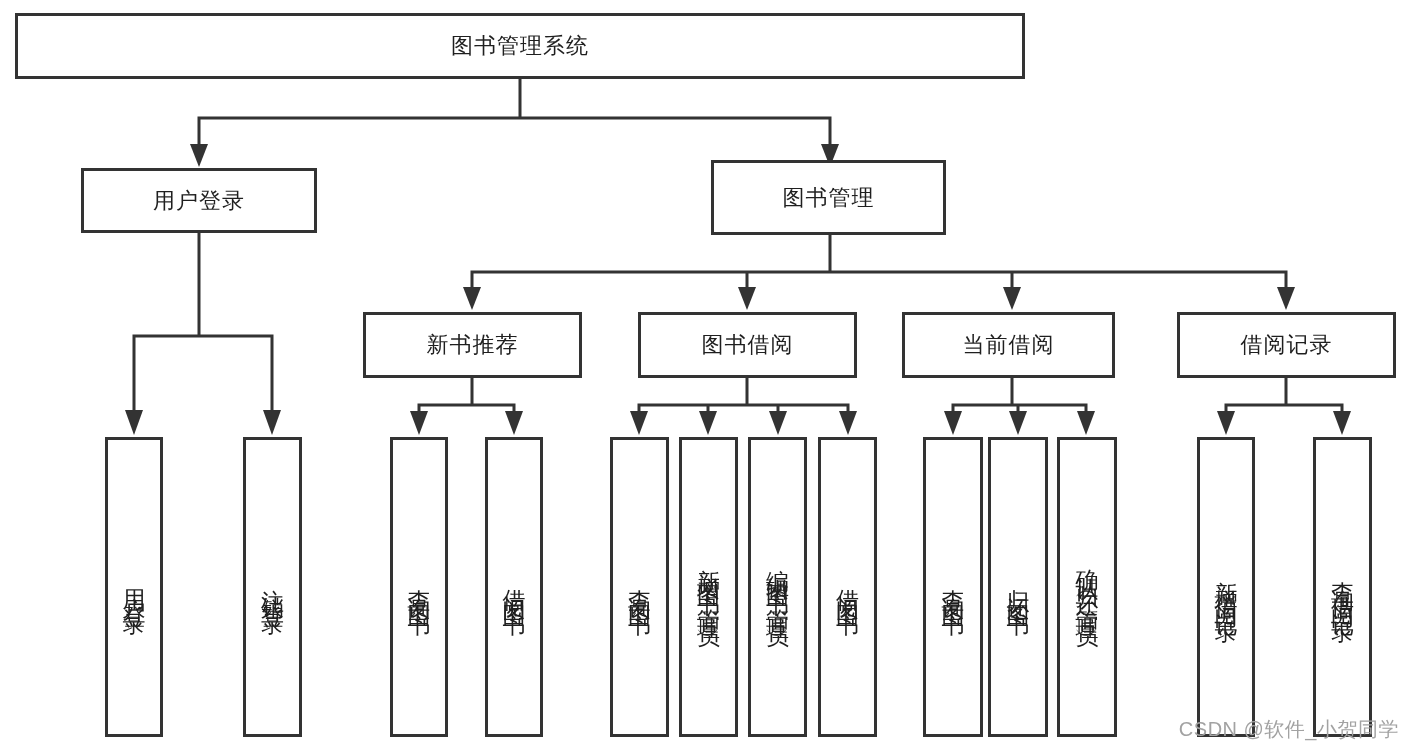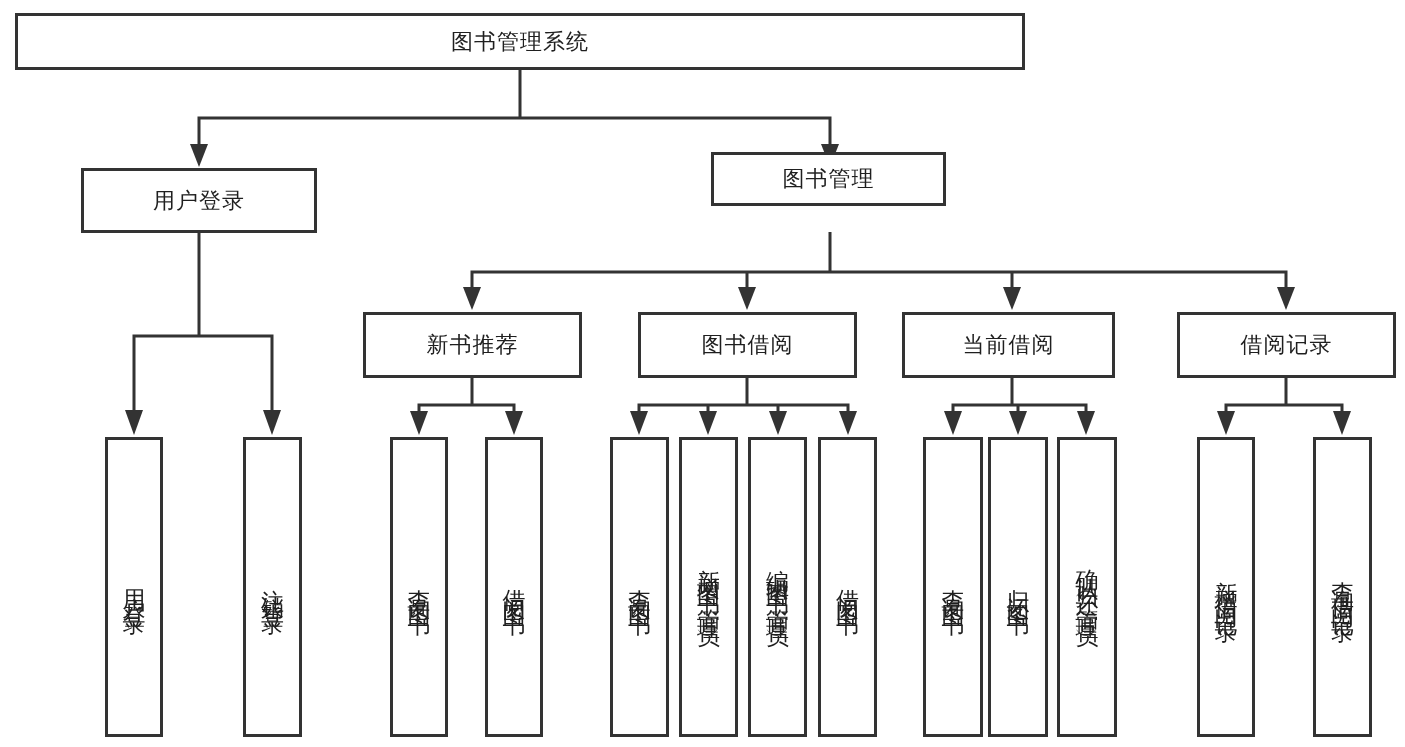--- a/index.html
+++ b/index.html
@@ -80,28 +80,28 @@
       <polygon points="769,411 787,411 778,435"></polygon>
       <polygon points="839,411 857,411 848,435"></polygon>
       <polygon points="944,411 962,411 953,435"></polygon>
       <polygon points="1009,411 1027,411 1018,435"></polygon>
       <polygon points="1077,411 1095,411 1086,435"></polygon>
       <polygon points="1217,411 1235,411 1226,435"></polygon>
       <polygon points="1333,411 1351,411 1342,435"></polygon>
     </g>
   </svg>
 
-  <div class="node h" style="left:15px;top:13px;width:1010px;height:57px">
+  <div class="node h" style="left:15px;top:13px;width:1010px;height:66px">
     <span class="label">图书管理系统</span>
   </div>
 
   <div class="node h" style="left:81px;top:168px;width:236px;height:65px">
     <span class="label">用户登录</span>
   </div>
-  <div class="node h" style="left:711px;top:152px;width:235px;height:54px">
+  <div class="node h" style="left:711px;top:160px;width:235px;height:75px">
     <span class="label">图书管理</span>
   </div>
 
   <div class="node h" style="left:638px;top:312px;width:219px;height:66px">
     <span class="label">图书借阅</span>
   </div>
   <div class="node h" style="left:363px;top:312px;width:219px;height:66px">
     <span class="label">新书推荐</span>
   </div>
   <div class="node h" style="left:902px;top:312px;width:213px;height:66px">
@@ -148,14 +148,15 @@
     <span class="label">确认归还（管理员）</span>
   </div>
 
   <div class="node v" style="left:1197px;top:437px;width:58px;height:300px">
     <span class="label">新增借阅记录</span>
   </div>
   <div class="node v" style="left:1313px;top:437px;width:59px;height:300px">
     <span class="label">查询借阅记录</span>
   </div>
 
+  <div class="watermark">CSDN @软件_小贺同学</div>
 
 </div>
 
 </body></html>

